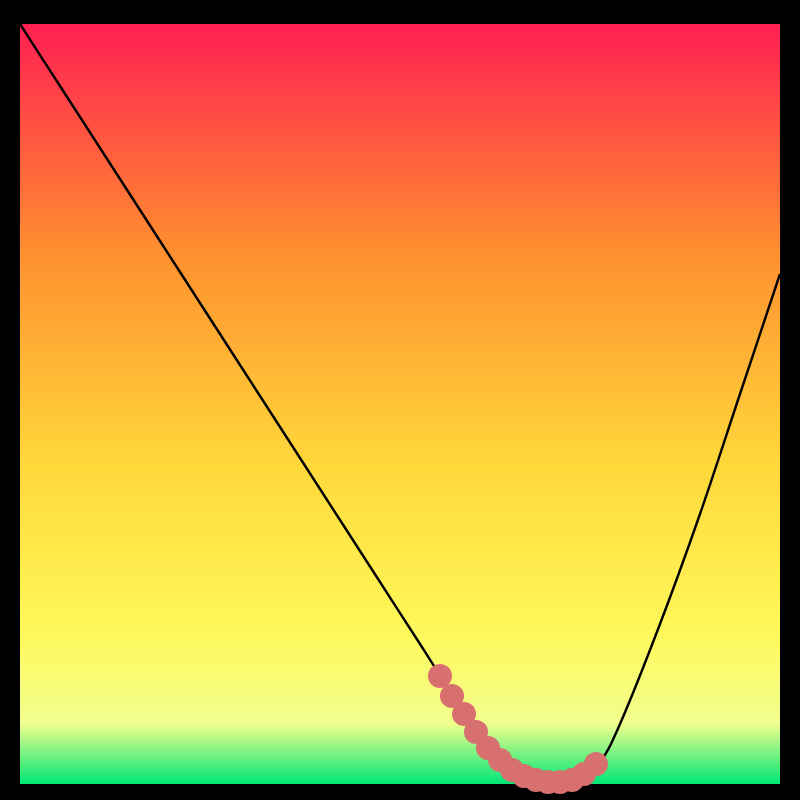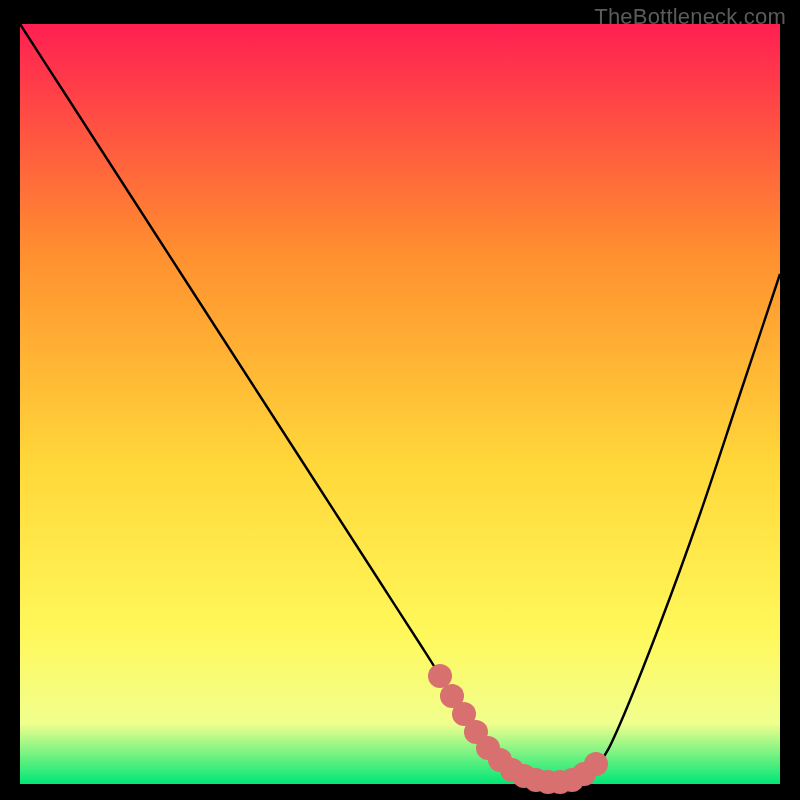--- a/index.html
+++ b/index.html
@@ -63,15 +63,14 @@
         <circle cx="524" cy="776" r="12" fill="#d87070" stroke="#b75656" stroke-width="0"></circle>
         <circle cx="536" cy="780" r="12" fill="#d87070" stroke="#b75656" stroke-width="0"></circle>
         <circle cx="548" cy="782" r="12" fill="#d87070" stroke="#b75656" stroke-width="0"></circle>
         <circle cx="560" cy="782" r="12" fill="#d87070" stroke="#b75656" stroke-width="0"></circle>
         <circle cx="572" cy="780" r="12" fill="#d87070" stroke="#b75656" stroke-width="0"></circle>
         <circle cx="584" cy="774" r="12" fill="#d87070" stroke="#b75656" stroke-width="0"></circle>
         <circle cx="596" cy="764" r="12" fill="#d87070" stroke="#b75656" stroke-width="0"></circle>
       </g>
 </svg>
 
-<div class="watermark">TheBottleneck.com</div>
 
 </div>
 
 </body></html>

